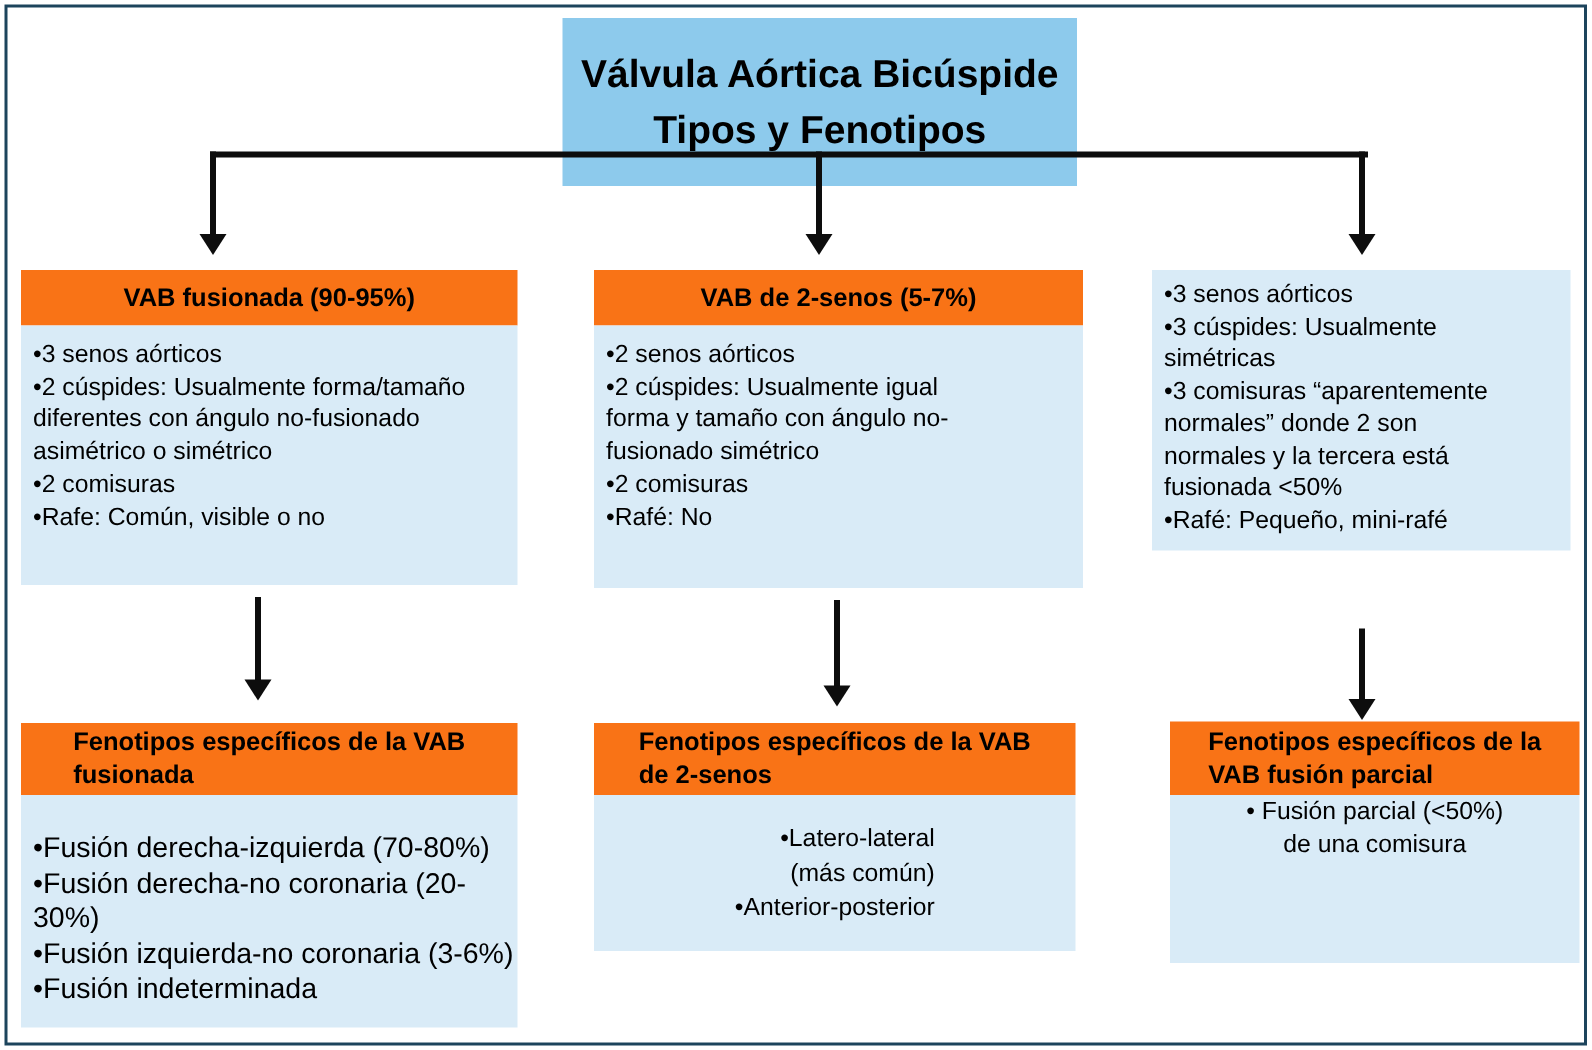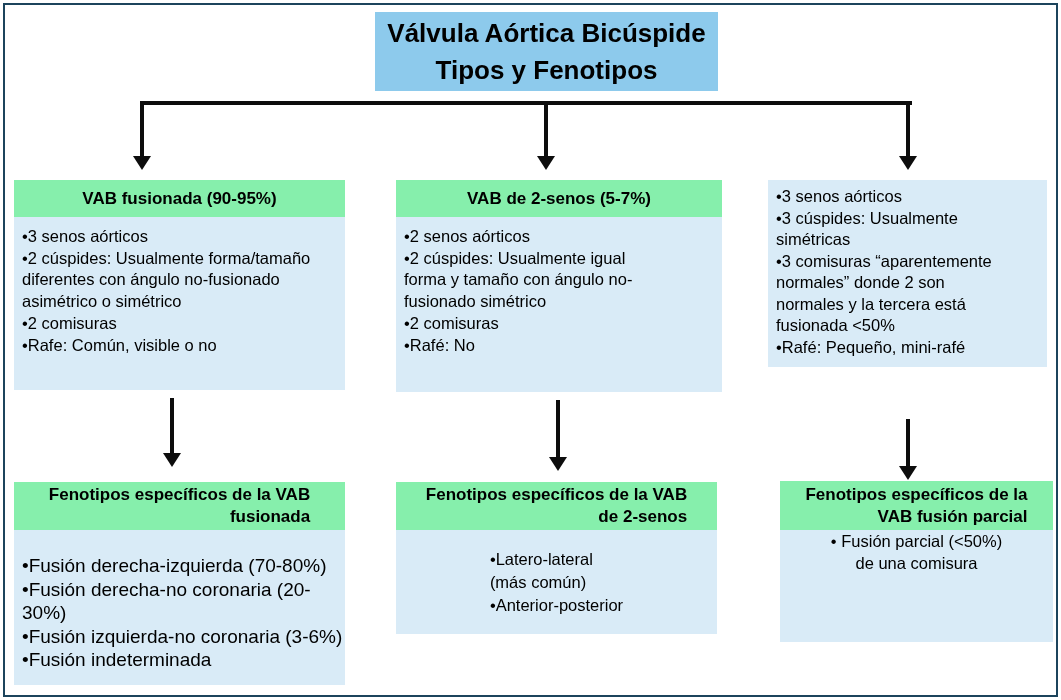--- a/index.html
+++ b/index.html
@@ -9,42 +9,42 @@
     background:#ffffff;
     font-family:"Liberation Sans", sans-serif;
     color:#000;
     overflow:hidden;
   }
   .frame{
     position:absolute;left:3px;top:3px;right:3px;bottom:3px;
     border:2.5px solid #1c445c;
   }
   .title-box{
-    position:absolute;left:375px;top:12px;width:343px;height:79px;
+    position:absolute;left:375px;top:12px;width:343px;height:112px;
     background:#8dcaec;
     display:flex;align-items:center;justify-content:center;
     text-align:center;font-weight:bold;font-size:26px;line-height:37px;
     white-space:pre-line;
   }
   .panel{position:absolute;}
   .panel-header{
-    background:#86efac;
+    background:#f97316;
     display:flex;align-items:center;justify-content:center;
-    text-align:right;font-weight:bold;font-size:17px;line-height:22px;
+    text-align:left;font-weight:bold;font-size:17px;line-height:22px;
     white-space:pre-line;
   }
   .panel-body{
     background:#d9ebf7;
     font-size:16.5px;line-height:21.7px;
     white-space:pre-line;
     box-sizing:border-box;
   }
   .body-left{padding:9px 3px 0 8px;text-align:left;}
   .body-list{padding:24px 2px 0 8px;line-height:23.5px;}
-  .body-center{display:flex;justify-content:center;text-align:left;}
+  .body-center{display:flex;justify-content:center;text-align:right;}
   .body-center .inner{white-space:pre-line;}
   
   .line{position:absolute;background:#0d0d0d;}
   .arrowhead{
     position:absolute;width:0;height:0;
     border-left:9px solid transparent;
     border-right:9px solid transparent;
     border-top:14px solid #0d0d0d;
   }
 </style>

